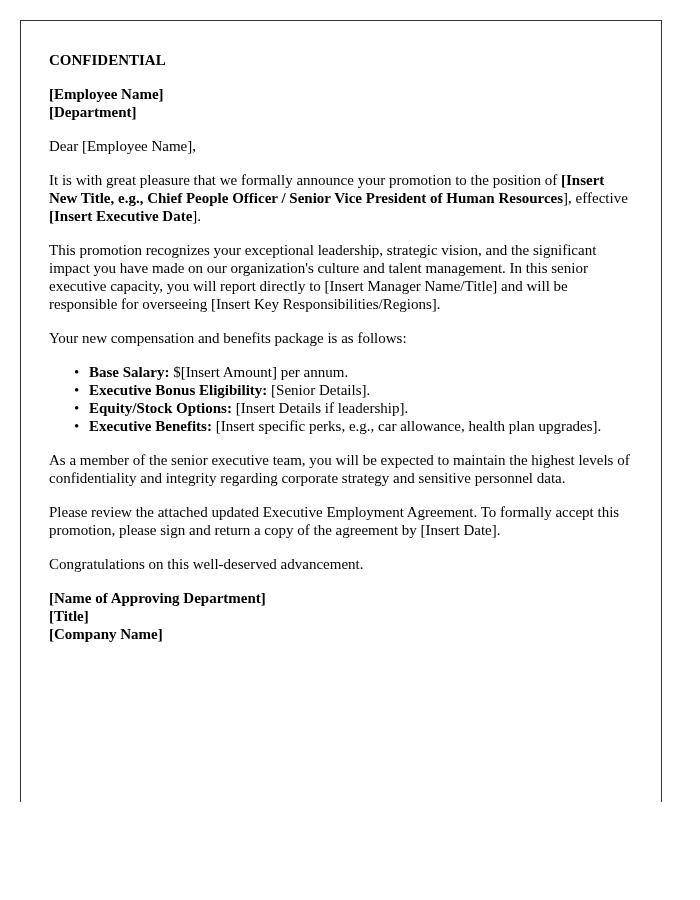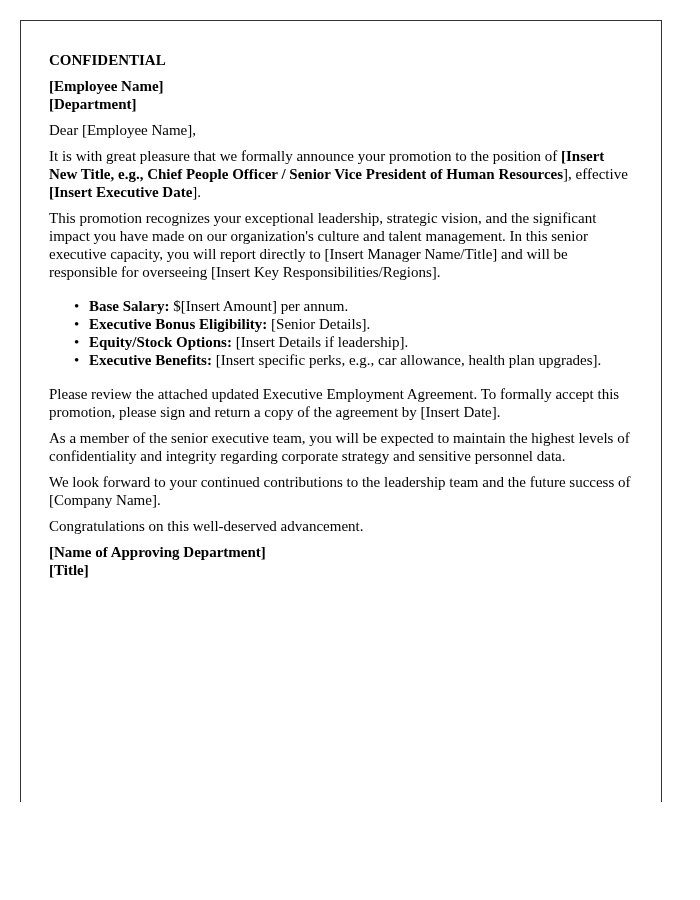--- a/index.html
+++ b/index.html
@@ -26,21 +26,21 @@
       overflow: hidden;
     }
     .letter {
       box-sizing: border-box;
       width: 642px;
       min-height: 900px;
       border: 1px solid #333333;
       padding: 20px 28px 28px 28px;
     }
     .letter p {
-      margin: 8px 0;
+      margin: 16px 0;
     }
     .letter p.first {
       margin-top: 10px;
     }
     .letter ul {
       margin: 16px 0;
       padding-left: 40px;
       list-style: none;
     }
     .letter ul li {
@@ -67,48 +67,49 @@
       <span class="line">[Employee Name]</span>
       <span class="line">[Department]</span>
     </p>
 
     <p>Dear [Employee Name],</p>
 
     <p><span>It is with great pleasure that we formally announce your promotion to the position of </span><b>[Insert New Title, e.g., Chief People Officer / Senior Vice President of Human Resources</b><span>], effective </span><b>[Insert Executive Date</b><span>].</span></p>
 
     <p>This promotion recognizes your exceptional leadership, strategic vision, and the significant impact you have made on our organization's culture and talent management. In this senior executive capacity, you will report directly to [Insert Manager Name/Title] and will be responsible for overseeing [Insert Key Responsibilities/Regions].</p>
 
+    <p>Your new compensation and benefits package is as follows:</p>
 
     <ul>
       <li>
         <span class="bullet">•</span>
         <b>Base Salary:</b><span> $[Insert Amount] per annum.</span>
       </li>
       <li>
         <span class="bullet">•</span>
         <b>Executive Bonus Eligibility:</b><span> [Senior Details].</span>
       </li>
       <li>
         <span class="bullet">•</span>
         <b>Equity/Stock Options:</b><span> [Insert Details if leadership].</span>
       </li>
       <li>
         <span class="bullet">•</span>
         <b>Executive Benefits:</b><span> [Insert specific perks, e.g., car allowance, health plan upgrades].</span>
       </li>
     </ul>
 
+    <p>As a member of the senior executive team, you will be expected to maintain the highest levels of confidentiality and integrity regarding corporate strategy and sensitive personnel data.</p>
+
     <p>Please review the attached updated Executive Employment Agreement. To formally accept this promotion, please sign and return a copy of the agreement by [Insert Date].</p>
 
-    <p>As a member of the senior executive team, you will be expected to maintain the highest levels of confidentiality and integrity regarding corporate strategy and sensitive personnel data.</p>
-
-    <p>We look forward to your continued contributions to the leadership team and the future success of [Company Name].</p>
 
     <p>Congratulations on this well-deserved advancement.</p>
 
 
     <p>
       <span class="line">[Name of Approving Department]</span>
       <span class="line">[Title]</span>
+      <span class="line">[Company Name]</span>
     </p>
 
   </div>
 </div>
 
 </body></html>

